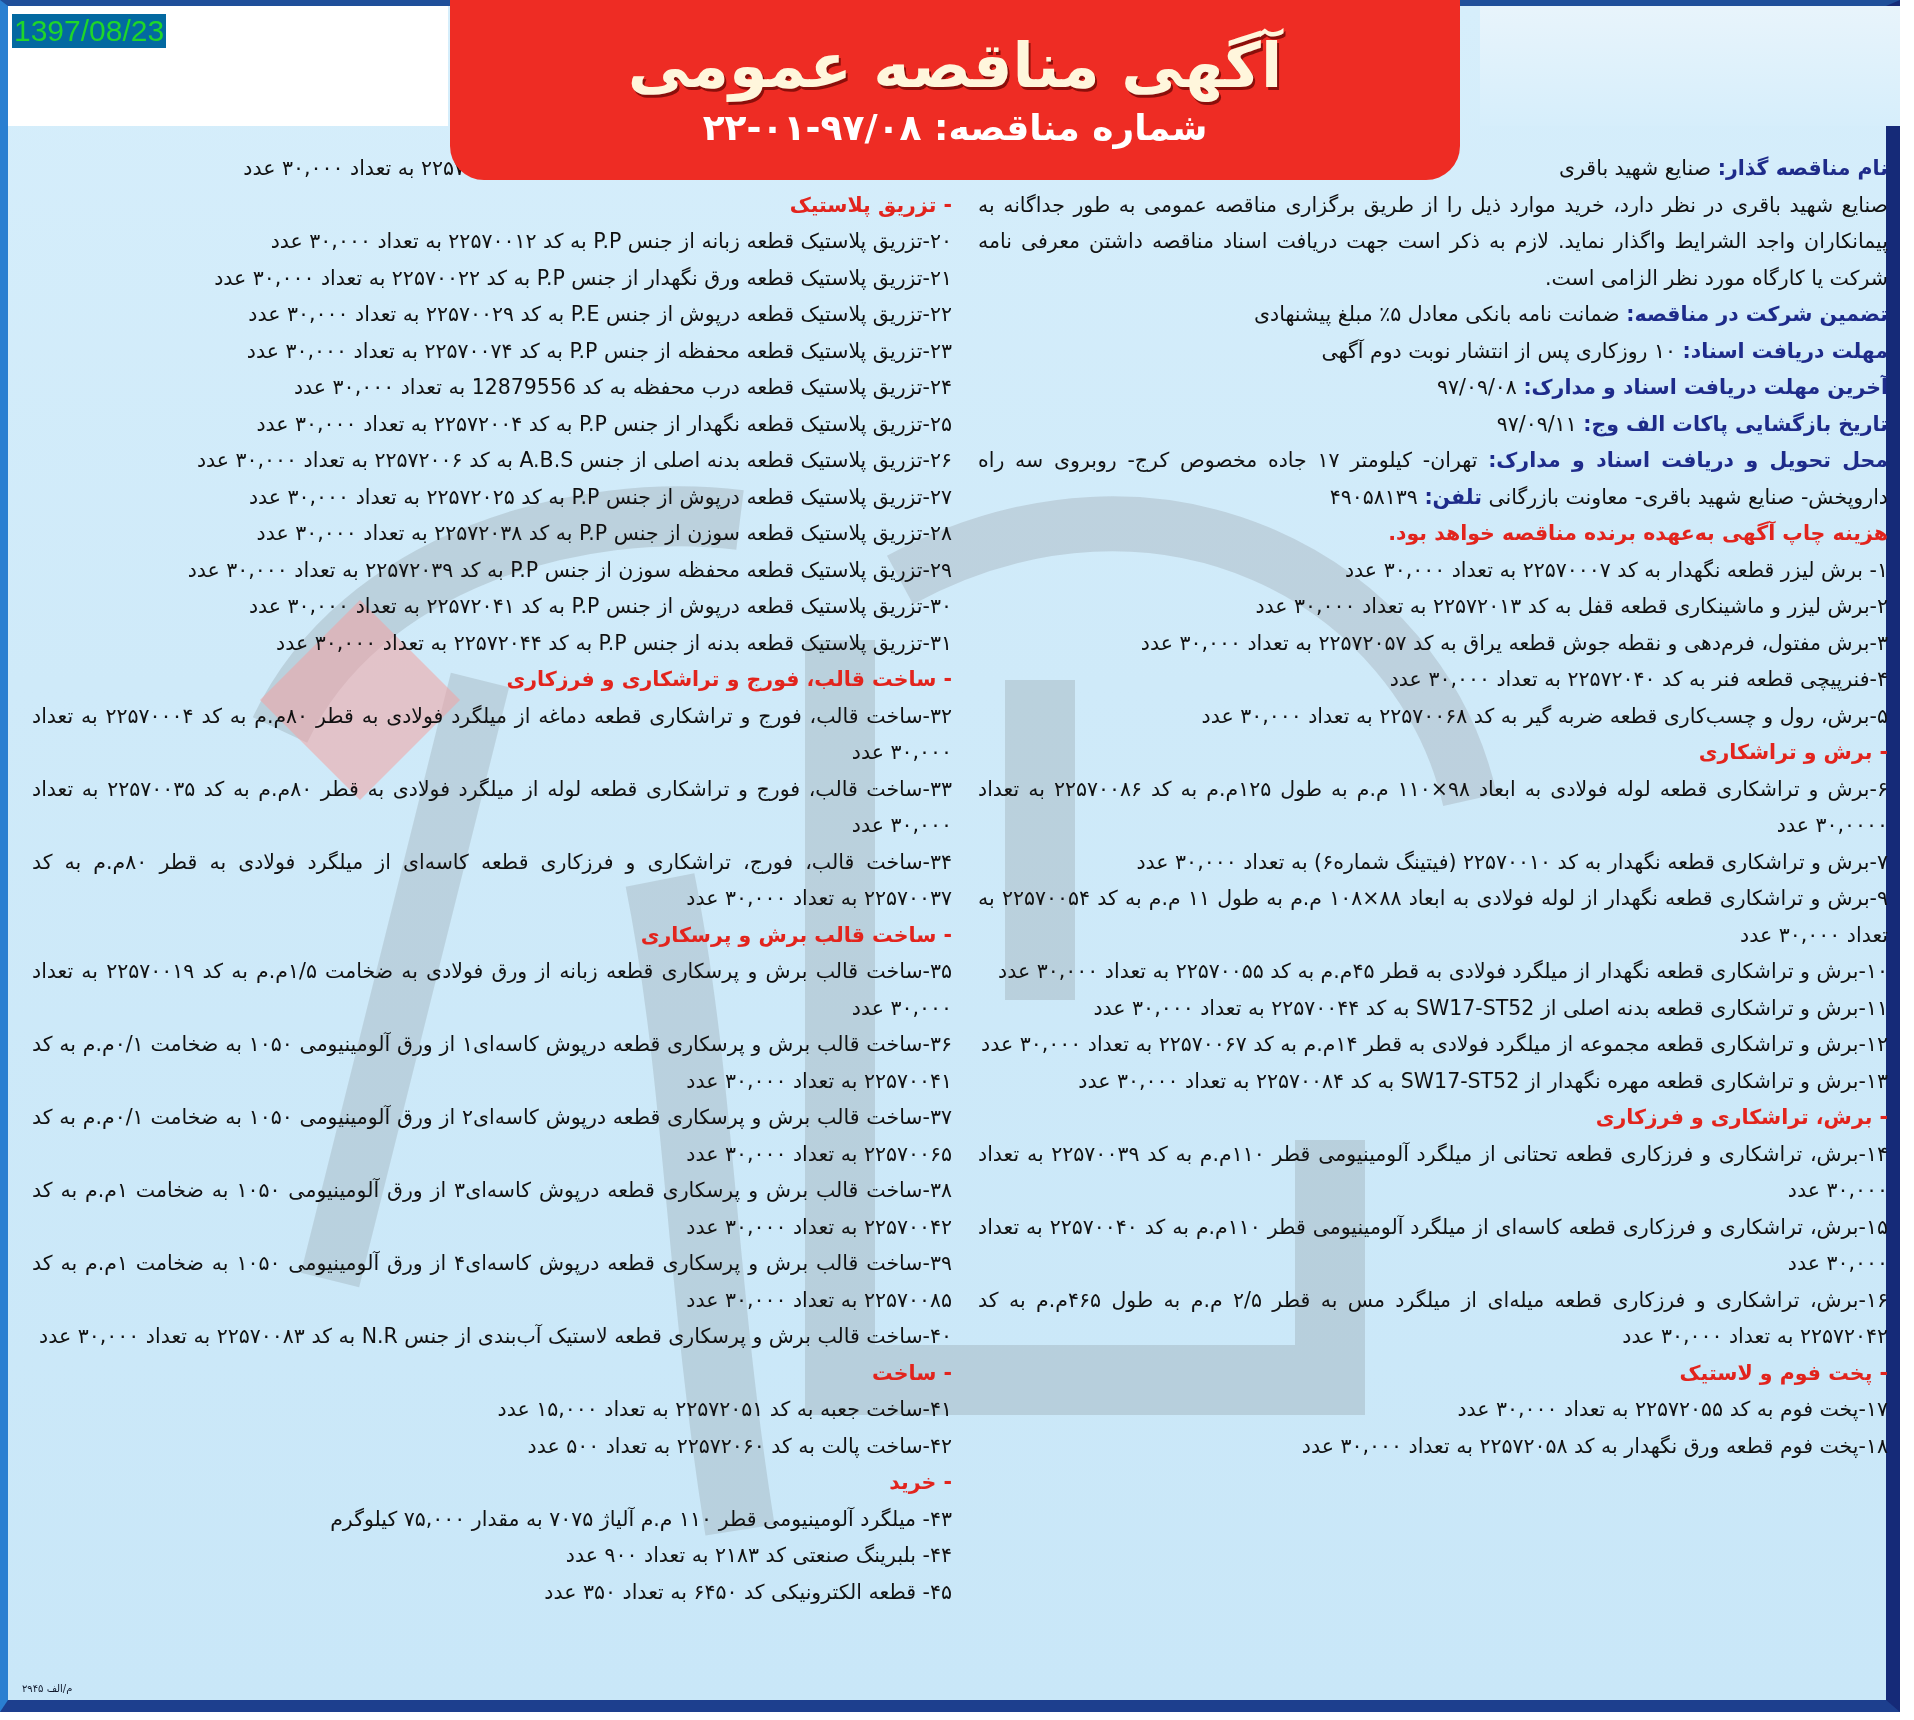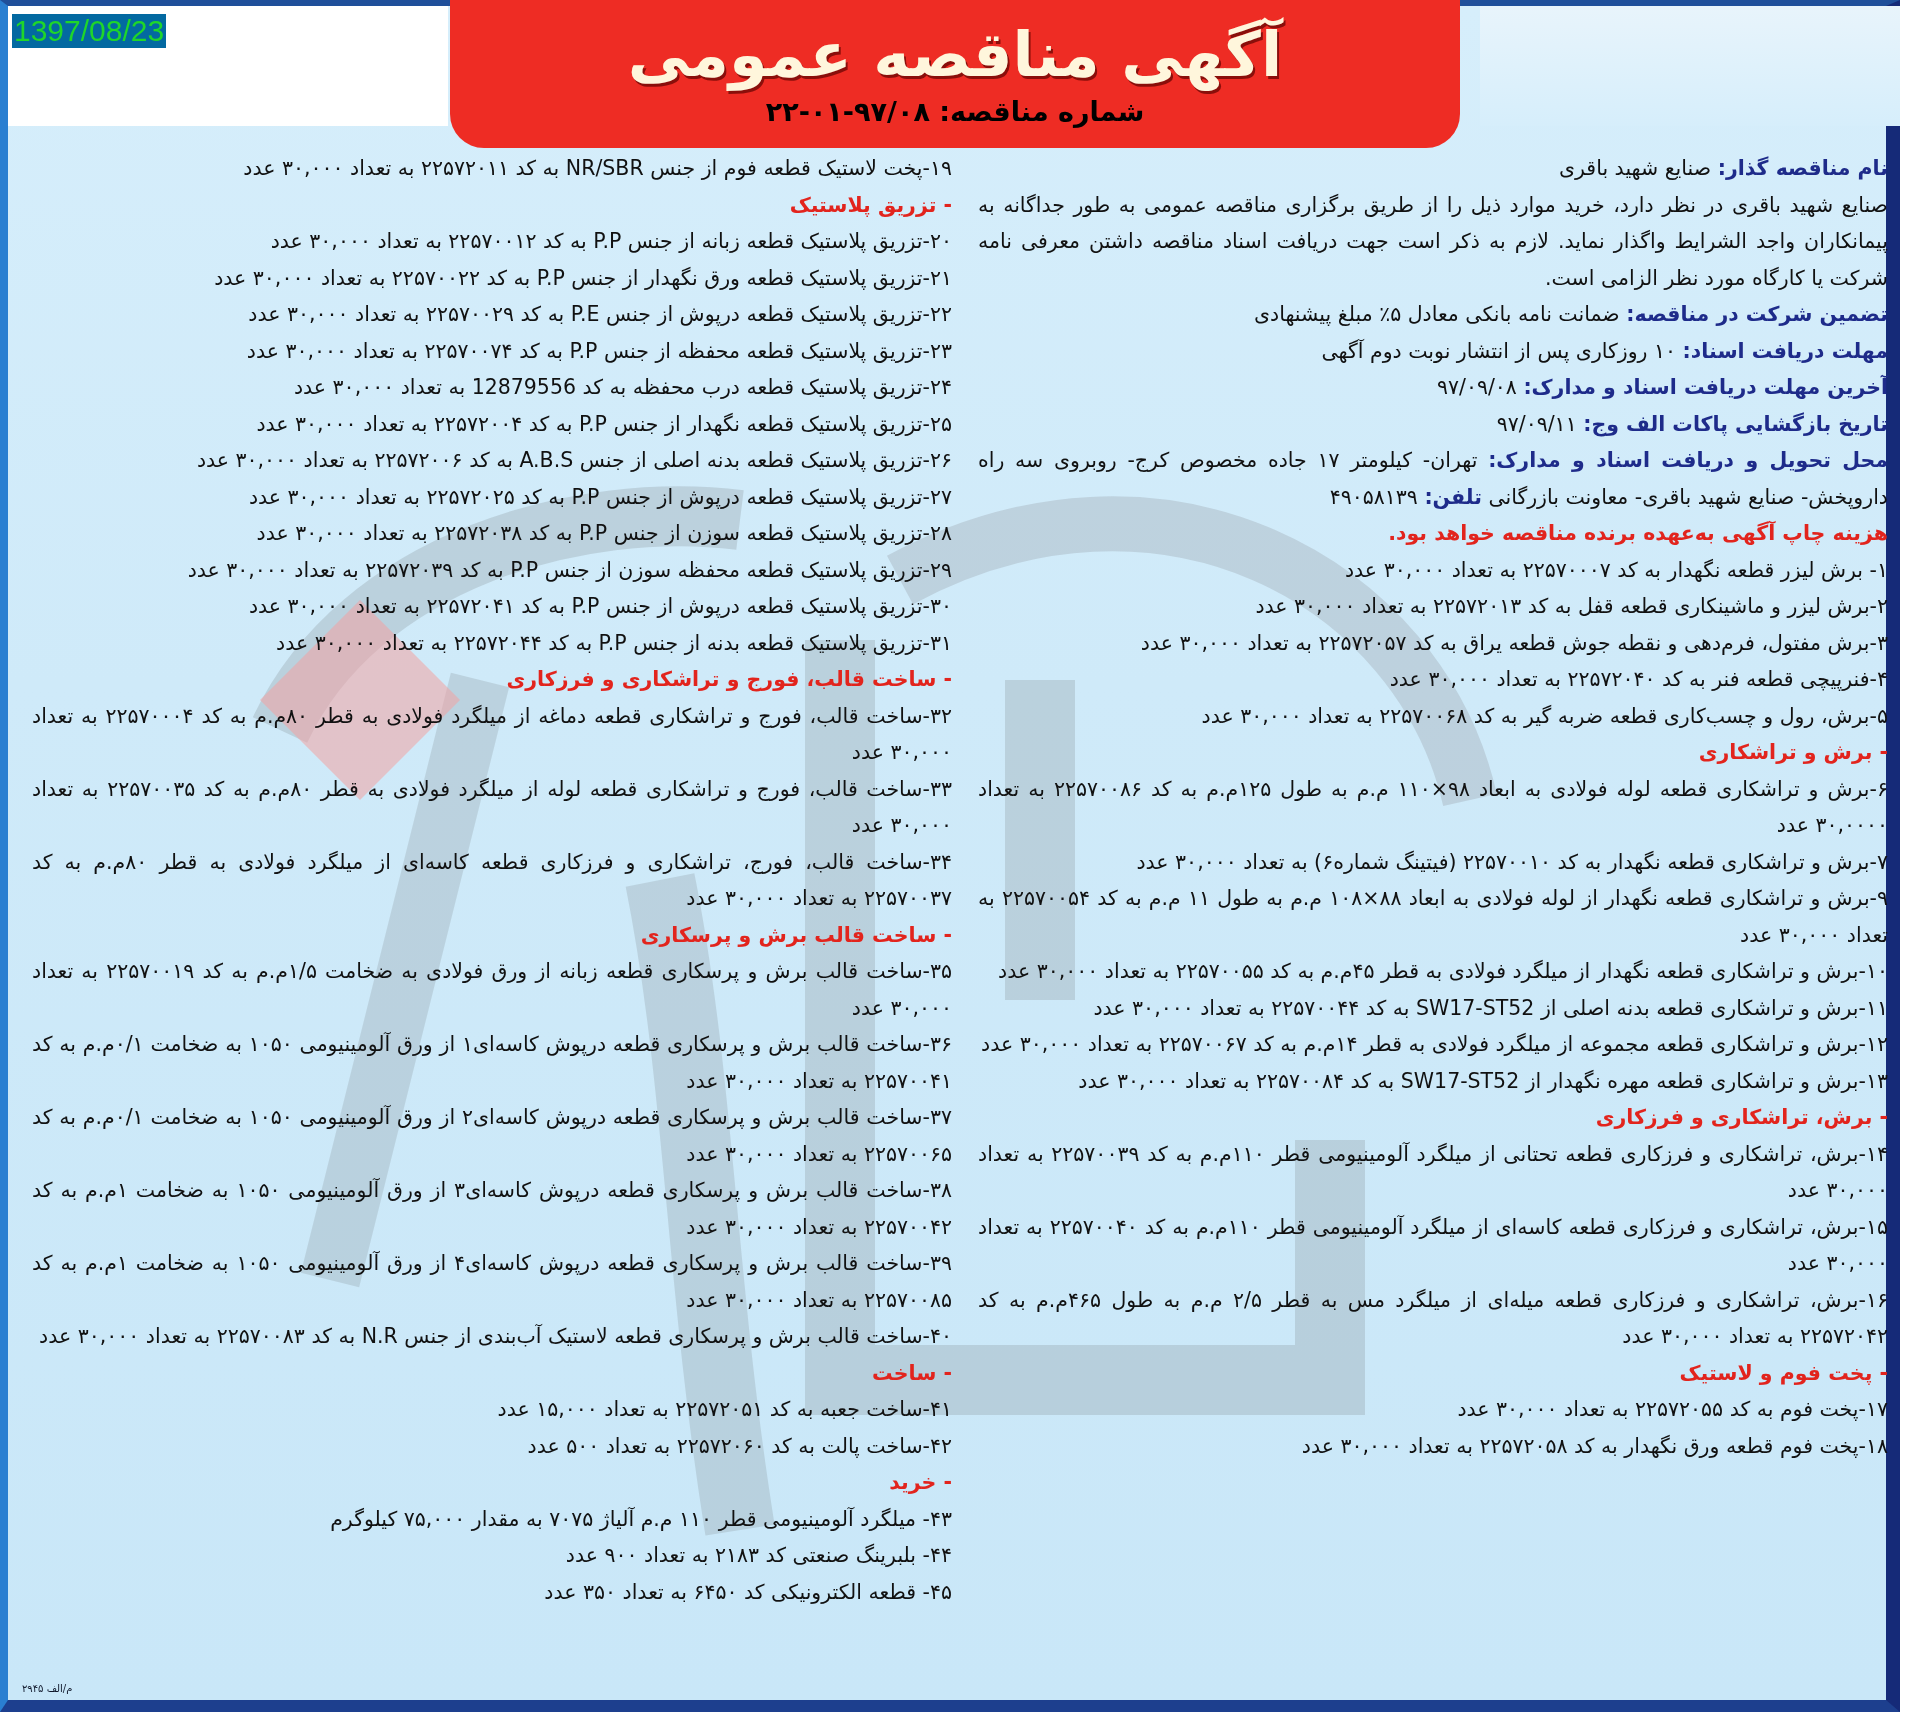--- a/index.html
+++ b/index.html
@@ -23,33 +23,33 @@
     background:#0369a1; padding:0 2px; z-index:5;
   }
   .white-corner {
     position:absolute; left:8px; top:6px; width:440px; height:120px; background:#ffffff;
   }
   .white-corner-r {
     position:absolute; right:14px; top:6px; width:420px; height:120px;
     background:linear-gradient(180deg,#e8f4fb,#d6eefb);
   }
   .header-banner {
-    position:absolute; left:450px; top:0; width:1010px; height:148px;
+    position:absolute; left:450px; top:0; width:1010px; height:180px;
     background:#ee2c24; border-radius:0 0 34px 34px;
     display:flex; flex-direction:column; align-items:center; justify-content:center;
     z-index:4;
   }
   .header-title {
     font-family:"DejaVu Sans", sans-serif; font-weight:bold; font-size:62px;
     color:#fff6dc; direction:rtl; line-height:1.1;
     text-shadow:2px 3px 0 #8a0f0b;
   }
   .header-sub {
-    font-family:"DejaVu Sans", sans-serif; font-weight:bold; font-size:27px;
-    color:#000000; direction:rtl; margin-top:6px;
+    font-family:"DejaVu Sans", sans-serif; font-weight:bold; font-size:36px;
+    color:#ffffff; direction:rtl; margin-top:6px;
   }
   .watermark {
     position:absolute; z-index:1; pointer-events:none;
   }
   .col {
     position:absolute; top:150px; direction:rtl; z-index:3;
     font-family:"DejaVu Sans", sans-serif; font-size:20.5px; line-height:36.5px;
     color:#111;
   }
   .col-right { right:26px; width:910px; }

